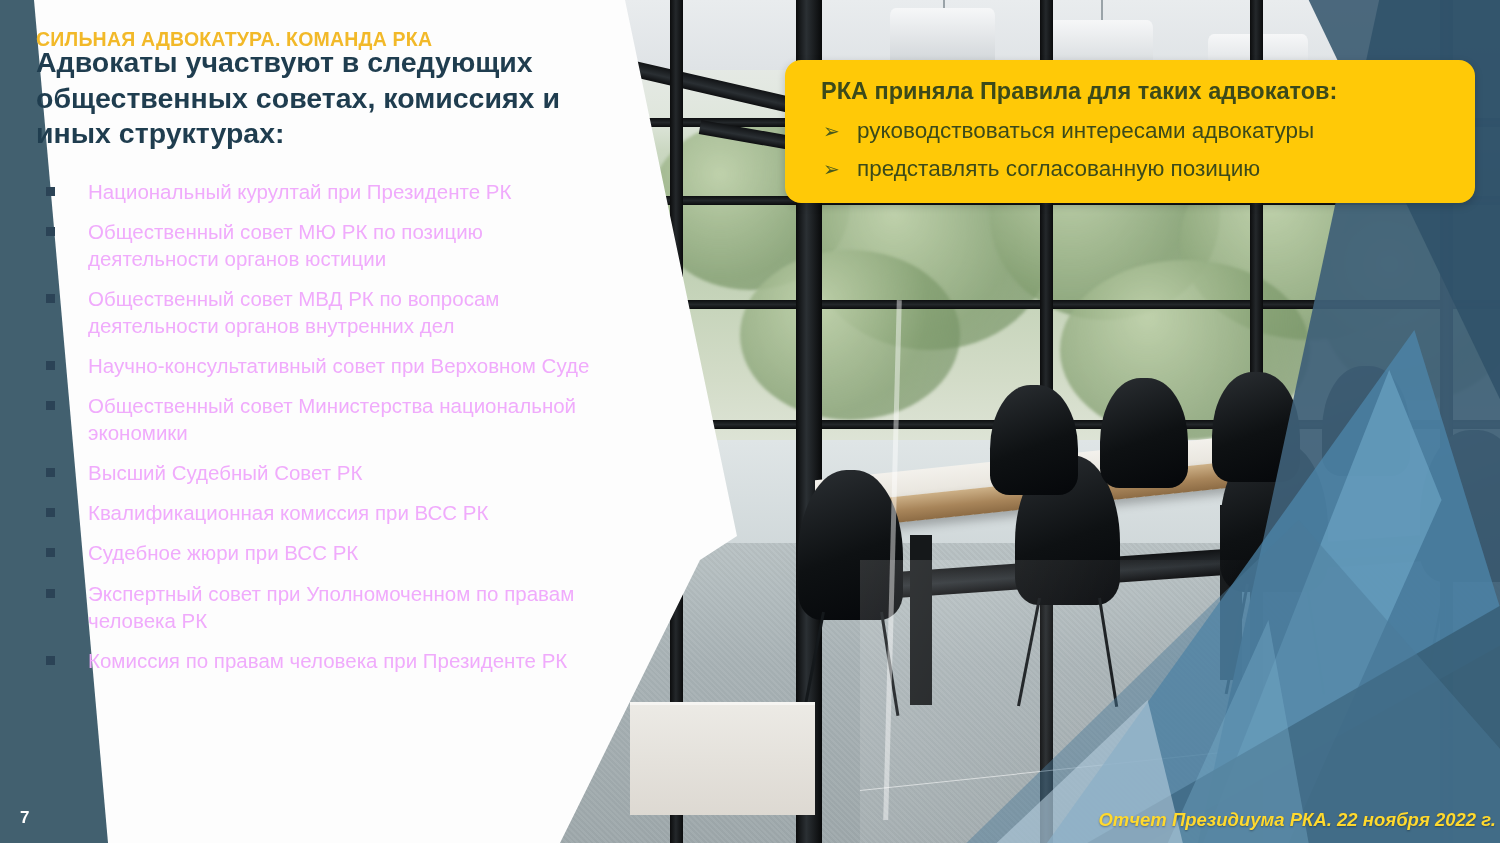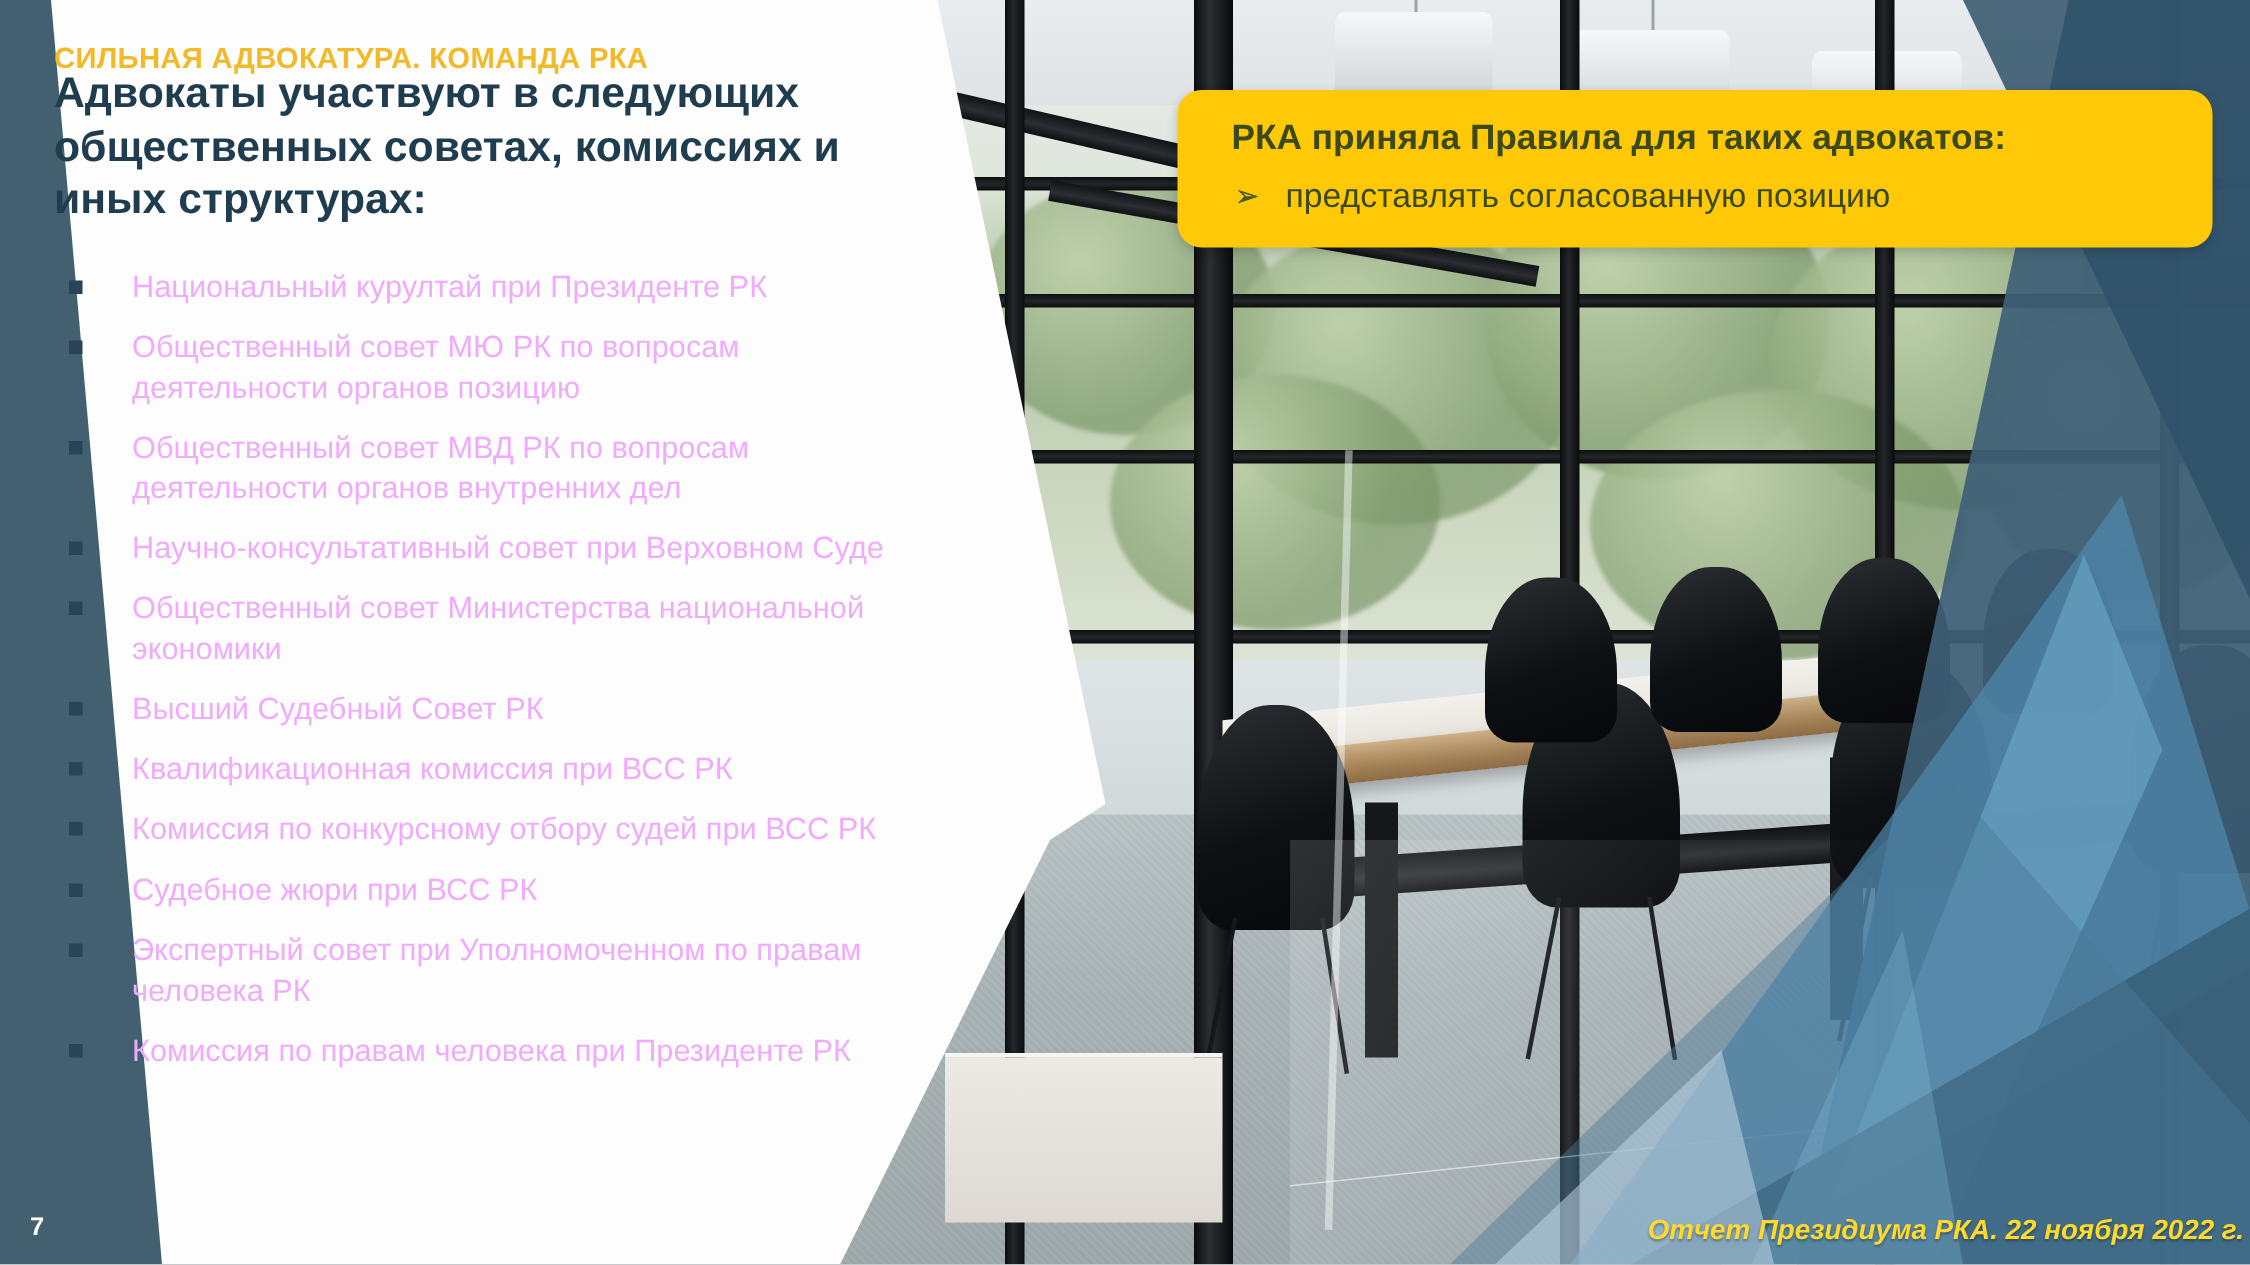--- a/index.html
+++ b/index.html
@@ -318,37 +318,37 @@
   </svg>
 
   <div class="white-panel"></div>
   <div class="dark-wedge"></div>
 
   <div class="kicker">СИЛЬНАЯ АДВОКАТУРА. КОМАНДА РКА</div>
   <div class="headline">Адвокаты участвуют в следующих общественных советах, комиссиях и иных структурах:</div>
 
   <ul class="bullets">
     <li><span class="sq"></span><span>Национальный курултай при Президенте РК</span></li>
-    <li><span class="sq"></span><span>Общественный совет МЮ РК по вопросам деятельности органов позицию</span></li>
+    <li><span class="sq"></span><span>Общественный совет МЮ РК по позицию деятельности органов юстиции</span></li>
     <li><span class="sq"></span><span>Общественный совет МВД РК по вопросам деятельности органов внутренних дел</span></li>
     <li><span class="sq"></span><span>Научно-консультативный совет при Верховном Суде</span></li>
     <li><span class="sq"></span><span>Общественный совет Министерства национальной экономики</span></li>
     <li><span class="sq"></span><span>Высший Судебный Совет РК</span></li>
     <li><span class="sq"></span><span>Квалификационная комиссия при ВСС РК</span></li>
-    <li><span class="sq"></span><span>Комиссия по конкурсному отбору судей при ВСС РК</span></li>
     <li><span class="sq"></span><span>Судебное жюри при ВСС РК</span></li>
     <li><span class="sq"></span><span>Экспертный совет при Уполномоченном по правам человека РК</span></li>
     <li><span class="sq"></span><span>Комиссия по правам человека при Президенте РК</span></li>
   </ul>
 
   <div class="callout">
     <div class="callout-title">РКА приняла Правила для таких адвокатов:</div>
     <ul>
       <li>
         <span class="arrow">➢</span>
+        <span>руководствоваться интересами адвокатуры</span>
       </li>
       <li>
         <span class="arrow">➢</span>
         <span>представлять согласованную позицию</span>
       </li>
     </ul>
   </div>
 
   <div class="footer-note">Отчет Президиума РКА. 22 ноября 2022 г.</div>
   <div class="slide-num">7</div>

